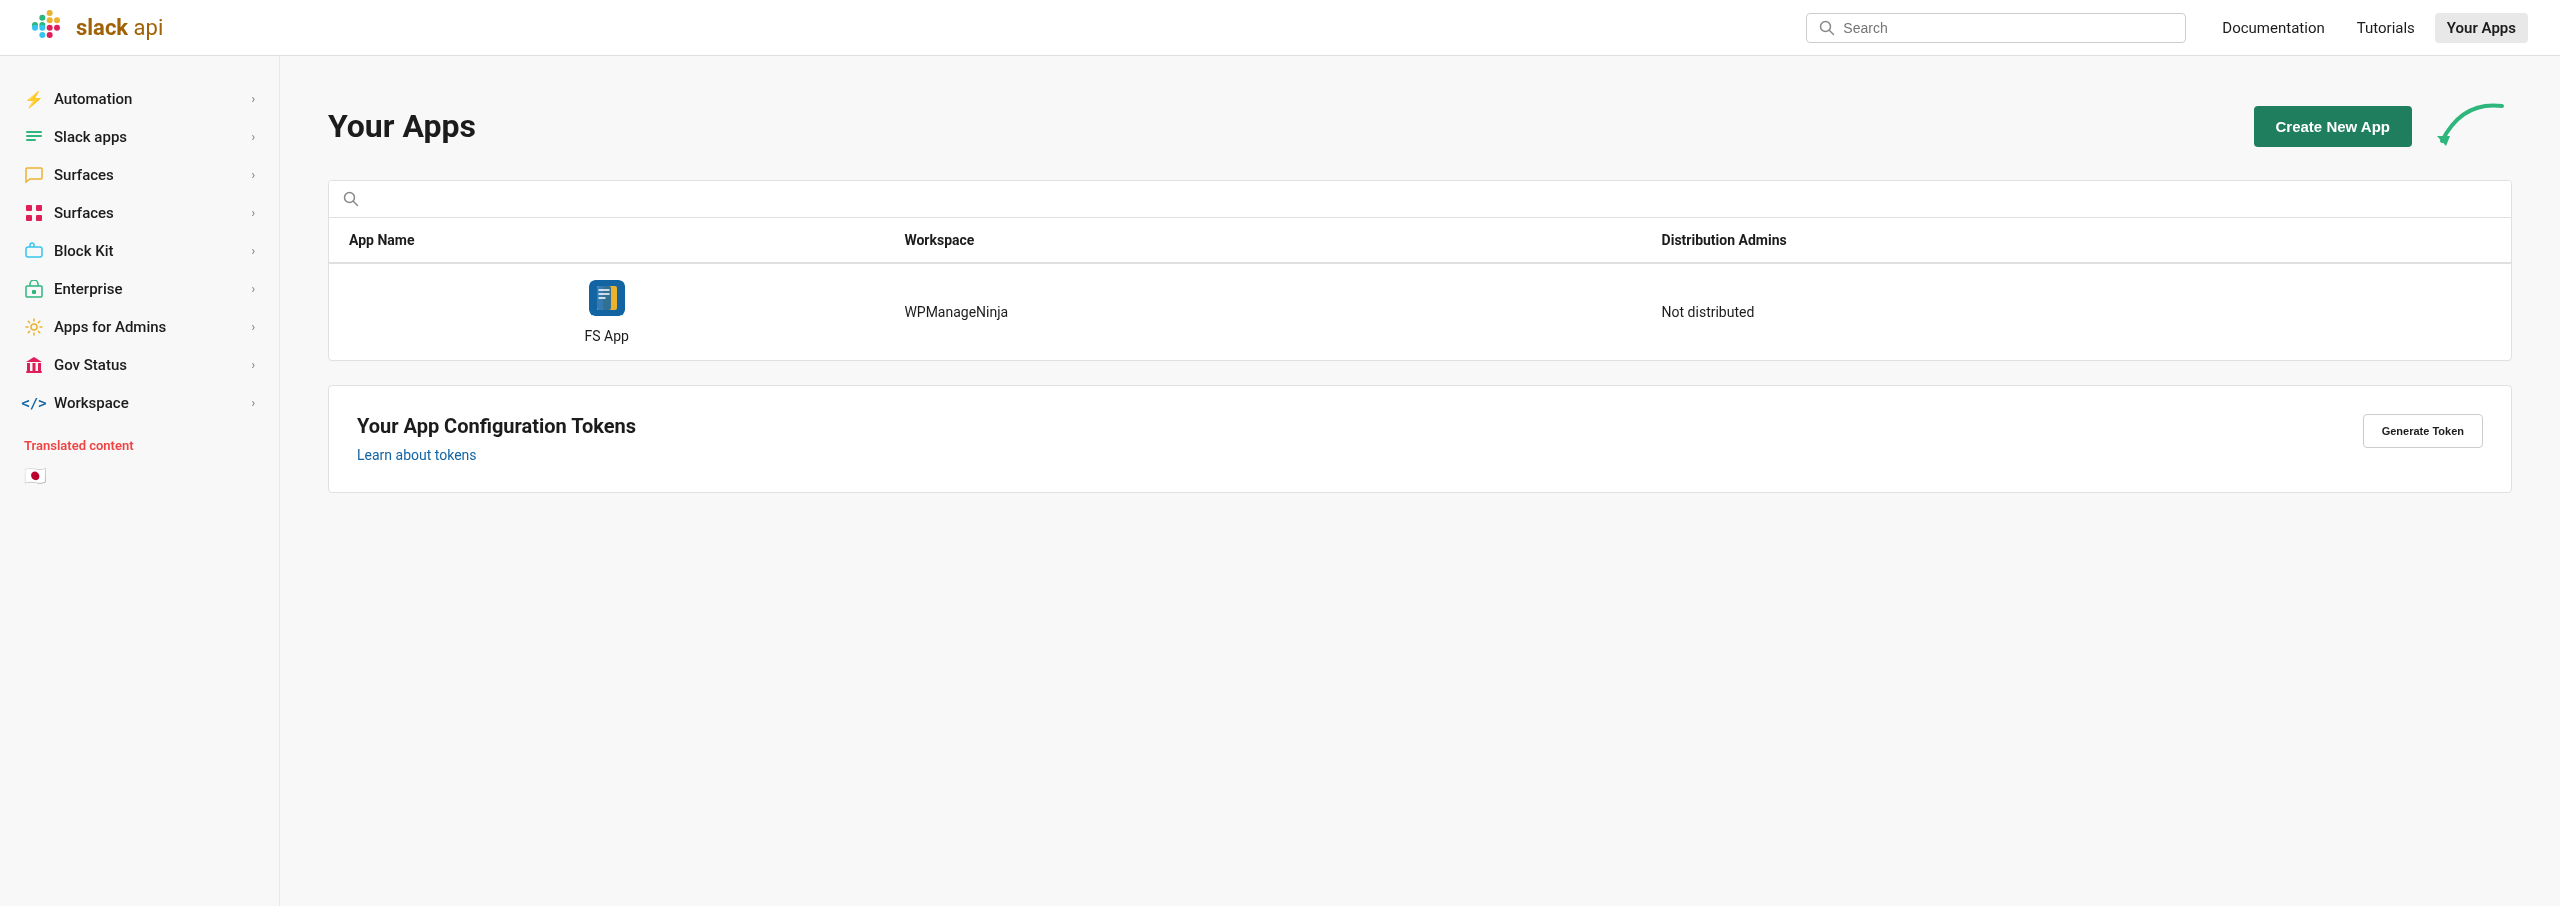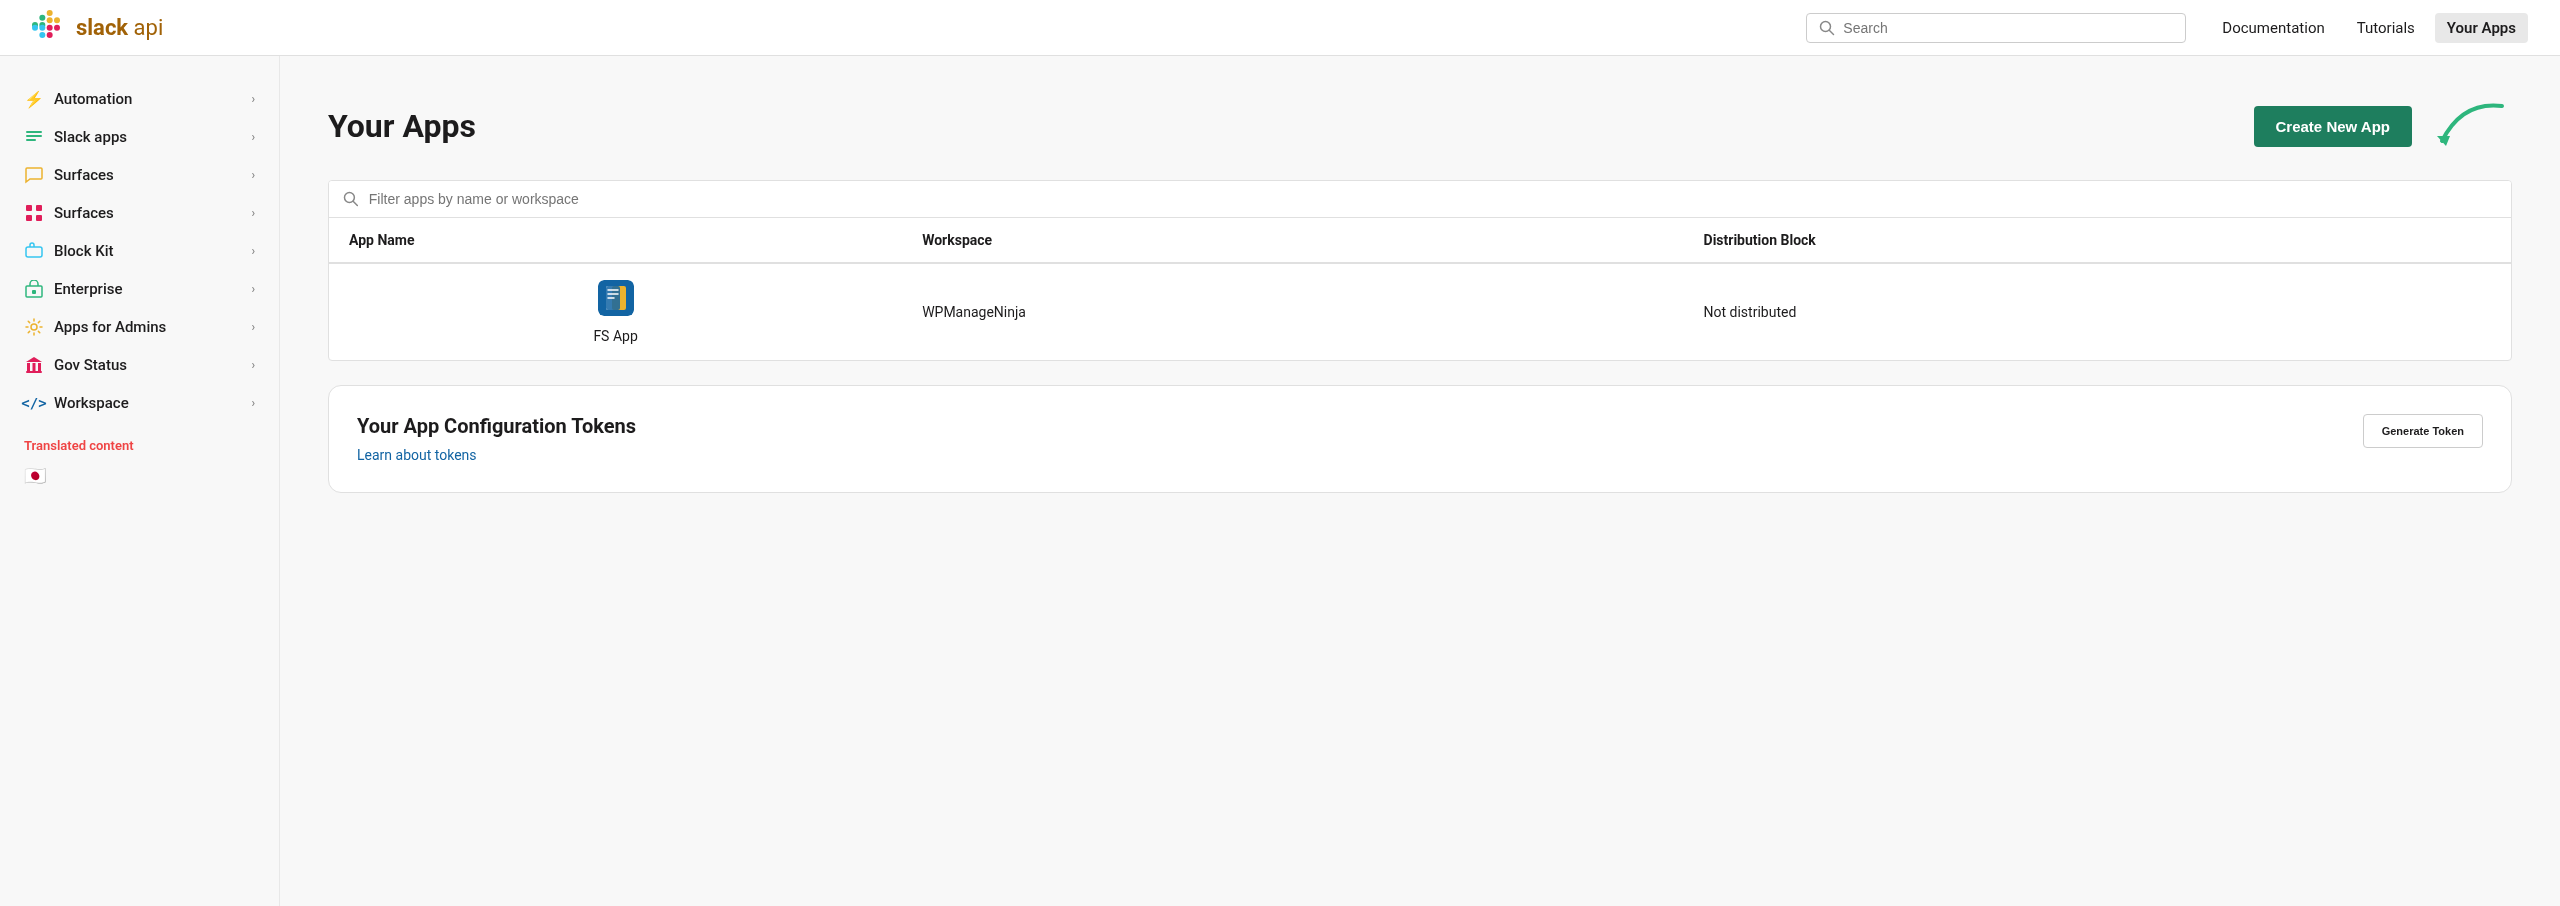--- a/index.html
+++ b/index.html
@@ -229,21 +229,21 @@
       width: 36px;
       height: 36px;
       border-radius: 6px;
       flex-shrink: 0;
     }
 
     
     .tokens-card {
       background: #fff;
       border: 1px solid #e0e0e0;
-      border-radius: 13px;
+      border-radius: 4px;
       padding: 28px 28px;
       display: flex;
       align-items: flex-start;
       justify-content: space-between;
     }
     .tokens-title {
       font-size: 20px;
       font-weight: 700;
       color: #1d1c1d;
       margin-bottom: 8px;
@@ -440,30 +440,29 @@
     </div>
 
     <div class="card">
 
       <div style="padding: 0;">
         <div class="filter-wrapper" style="border: none; border-bottom: 1px solid #e0e0e0; border-radius: 0;">
           <svg width="16" height="16" viewBox="0 0 16 16" fill="none">
             <circle cx="6.5" cy="6.5" r="5" stroke="#888" stroke-width="1.5"></circle>
             <line x1="10.5" y1="10.5" x2="14.5" y2="14.5" stroke="#888" stroke-width="1.5" stroke-linecap="round"></line>
           </svg>
-          <input type="text" placeholder="Filter apps by name or workspace" style="">
         </div>
       </div>
 
       <table class="apps-table">
         <thead>
           <tr>
             <th>App Name</th>
             <th>Workspace</th>
-            <th>Distribution Block</th>
+            <th>Distribution Admins</th>
           </tr>
         </thead>
         <tbody>
           <tr>
             <td>
               <div class="app-name-cell">
 
                 <svg class="app-icon" width="36" height="36" viewBox="0 0 36 36">
                   <rect width="36" height="36" rx="6" fill="#1264a3"></rect>
                   <rect x="8" y="6" width="14" height="24" rx="2" fill="#fff"></rect>

